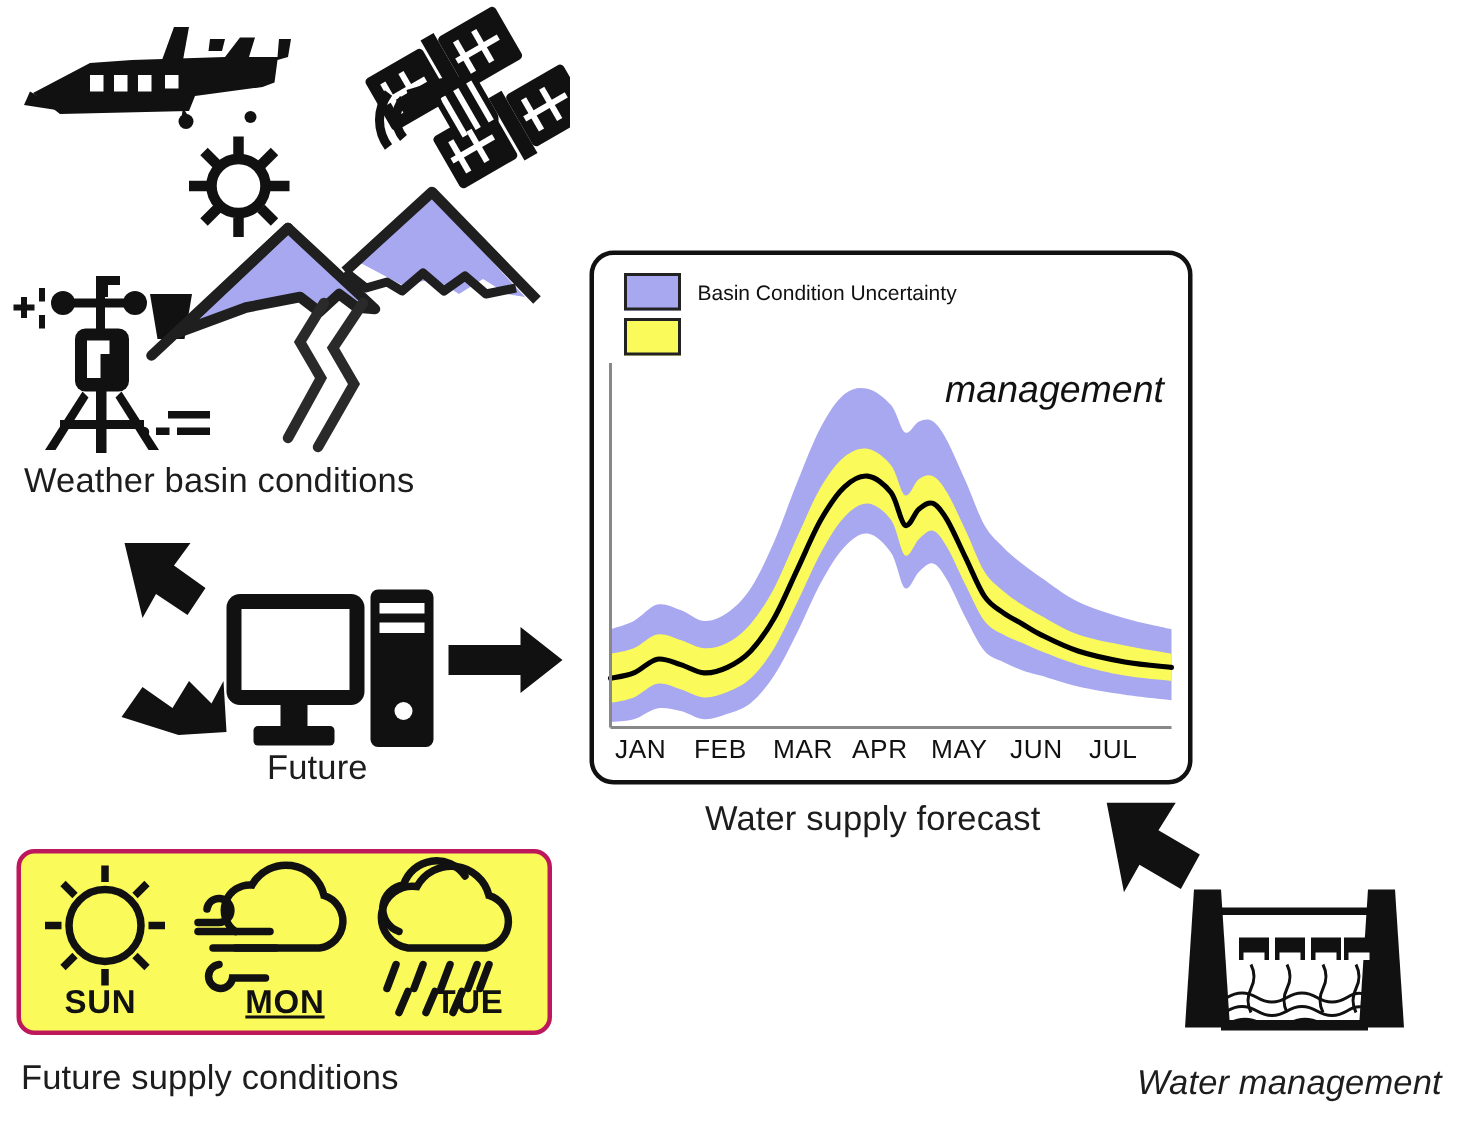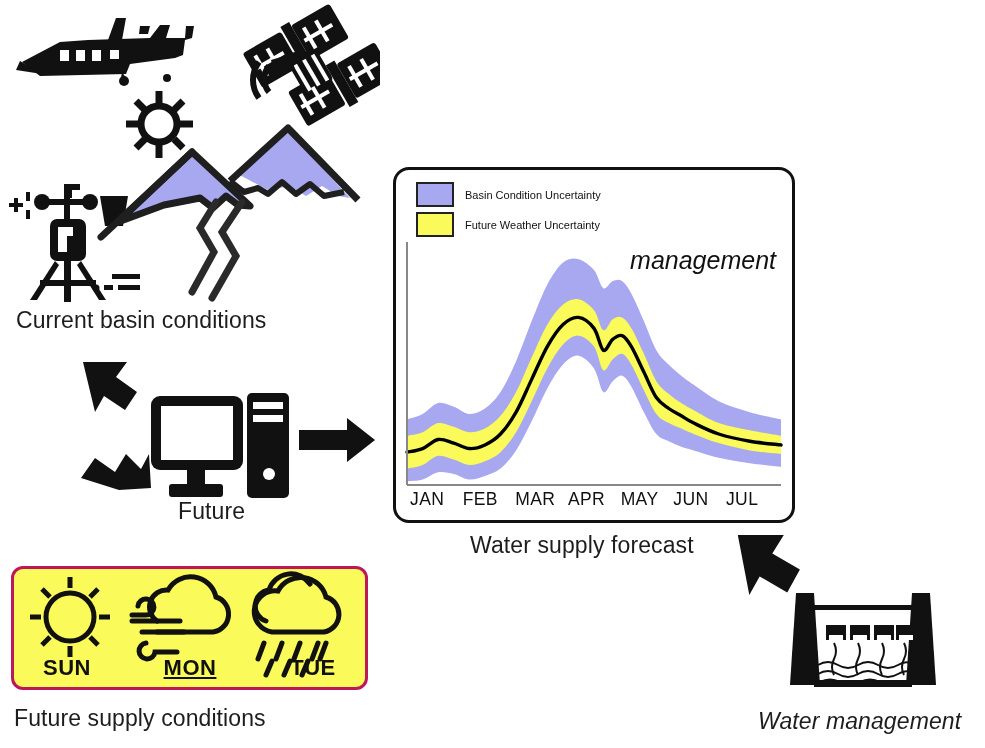--- a/index.html
+++ b/index.html
@@ -6,21 +6,21 @@
   body{width:985px;height:748px;position:relative;overflow:hidden;
        font-family:"Liberation Sans","DejaVu Sans",sans-serif;color:#1a1a1a;}
   .abs{position:absolute;}
   .lbl{font-size:23px;color:#1d1d1d;letter-spacing:.1px;white-space:nowrap;}
 
   
   #chart-panel{left:393px;top:167px;width:402px;height:356px;
       border:3px solid #111;border-radius:16px;background:#fff;box-sizing:border-box;}
   .legend-row{display:flex;align-items:center;gap:11px;}
   .legend-swatch{width:38px;height:25px;border:2px solid #222;box-sizing:border-box;}
-  .legend-text{font-size:11px;color:#111;white-space:nowrap;}
+  .legend-text{font-size:14px;color:#111;white-space:nowrap;}
   #legend{position:absolute;left:20px;top:12px;display:flex;flex-direction:column;gap:5px;}
   #hydro-word{position:absolute;right:16px;top:76px;font-style:italic;font-size:25px;color:#111;}
   #plot-svg{position:absolute;left:0;top:0;}
   #months{position:absolute;left:0;right:0;bottom:10px;display:flex;
       justify-content:space-between;padding:0 14px;box-sizing:border-box;}
   #months span{font-size:17.5px;color:#111;letter-spacing:.4px;width:52px;text-align:left;}
 
   
   #basin-label{left:16px;top:307px;}
   #model-label{left:178px;top:498px;}
@@ -133,21 +133,21 @@
     <path d="M236,173 L288,131 L350,198 L338,196 L322,186 L306,196 L290,186 L268,190 Z" fill="#A8A8F0"></path>
     <path d="M118,222 L192,152 L250,206 L238,205 L226,196 L213,208 L200,198 L164,205 Z" fill="none" stroke="#1f1f1f" stroke-width="7" stroke-linejoin="round"></path>
     <path d="M101,237 L192,152" fill="none" stroke="#1f1f1f" stroke-width="7" stroke-linecap="round"></path>
     <path d="M230,181 L288,128 L358,200" fill="none" stroke="#1f1f1f" stroke-width="7" stroke-linejoin="round"></path>
     <path d="M230,181 L244,192 L258,188 L268,194 L282,182 L296,194 L310,184 L324,196 L344,192" fill="none" stroke="#1f1f1f" stroke-width="6" stroke-linejoin="round"></path>
     <path d="M216,202 L200,228 L214,252 L192,292" fill="none" stroke="#2a2a2a" stroke-width="7" stroke-linecap="round"></path>
     <path d="M242,202 L222,232 L236,256 L212,298" fill="none" stroke="#2a2a2a" stroke-width="7" stroke-linecap="round"></path>
   </g>
 </svg>
 
-<div class="abs lbl" id="basin-label">Current basin conditions</div>
+<div class="abs lbl" id="basin-label">Weather basin conditions</div>
 
 <svg class="abs" style="left:75px;top:350px;" width="310" height="200" viewBox="0 0 310 200">
   <g fill="#111">
     <path d="M8,12 L52,12 L41,27 L62,42 L50,60 L29,46 L20,62 Z"></path>
   </g>
   <g fill="#111">
     <path d="M6,190 L20,170 L40,184 L51,166 L66,181 L74,166 L76,200 L44,202 Z" transform="translate(0,-62) scale(1,1)"></path>
   </g>
   <g fill="#111">
     <rect x="76" y="46" width="92" height="74" rx="9"></rect>
@@ -213,21 +213,20 @@
 
 <div class="abs" id="chart-panel">
 
   <div id="legend">
     <div class="legend-row">
       <span class="legend-swatch" style="background:#A8A8F0;"></span>
       <span class="legend-text">Basin Condition Uncertainty</span>
     </div>
     <div class="legend-row">
       <span class="legend-swatch" style="background:#FAFA5A;"></span>
-      <span class="legend-text">Future Weather Uncertainty</span>
     </div>
   </div>
 
   <div id="hydro-word">management</div>
 
   <svg id="plot-svg" width="396" height="350" viewBox="0 0 396 350">
     <g>
       <path id="band-outer" fill="#A8A8F0" d="M11.00,249.43C13.60,248.52 21.39,246.70 26.58,243.96C31.78,241.23 36.97,234.25 42.17,233.04C47.36,231.82 52.56,234.86 57.75,236.68C62.94,238.50 68.14,243.66 73.33,243.96C78.53,244.27 83.72,242.14 88.92,238.50C94.11,234.86 99.31,230.00 104.50,222.11C109.69,214.21 114.89,202.98 120.08,191.14C125.28,179.30 130.47,163.82 135.67,151.07C140.86,138.32 146.06,124.36 151.25,114.64C156.44,104.93 161.64,97.04 166.83,92.79C172.03,88.54 177.22,87.93 182.42,89.14C187.61,90.36 193.84,95.21 198.00,100.07C202.16,104.93 204.23,116.46 207.35,118.29C210.47,120.11 213.58,112.21 216.70,111.00C219.82,109.79 222.93,108.88 226.05,111.00C229.17,113.13 231.76,117.07 235.40,123.75C239.04,130.43 243.71,141.66 247.87,151.07C252.02,160.48 256.18,172.93 260.33,180.21C264.49,187.50 268.64,190.54 272.80,194.79C276.96,199.04 281.11,202.38 285.27,205.71C289.42,209.05 291.50,210.57 297.73,214.82C303.97,219.07 313.32,226.66 322.67,231.21C332.02,235.77 343.44,239.11 353.83,242.14C364.22,245.18 379.81,248.21 385.00,249.43L385.00,296.79C379.81,296.18 364.22,294.66 353.83,293.14C343.44,291.63 332.02,289.80 322.67,287.68C313.32,285.55 303.97,282.21 297.73,280.39C291.50,278.57 289.42,278.27 285.27,276.75C281.11,275.23 276.96,273.41 272.80,271.29C268.64,269.16 264.49,268.86 260.33,264.00C256.18,259.14 252.02,250.04 247.87,242.14C243.71,234.25 239.04,222.71 235.40,216.64C231.76,210.57 229.17,206.63 226.05,205.71C222.93,204.80 219.82,208.45 216.70,211.18C213.58,213.91 210.47,224.23 207.35,222.11C204.23,219.98 202.16,204.50 198.00,198.43C193.84,192.36 187.61,186.29 182.42,185.68C177.22,185.07 172.03,189.32 166.83,194.79C161.64,200.25 156.44,209.05 151.25,218.46C146.06,227.88 140.86,240.93 135.67,251.25C130.47,261.57 125.28,272.50 120.08,280.39C114.89,288.29 109.69,294.36 104.50,298.61C99.31,302.86 94.11,304.07 88.92,305.89C83.72,307.71 78.53,309.84 73.33,309.54C68.14,309.23 62.94,305.29 57.75,304.07C52.56,302.86 47.36,301.34 42.17,302.25C36.97,303.16 31.78,308.02 26.58,309.54C21.39,311.05 13.60,311.05 11.00,311.36Z"></path>
     </g>
     <g>

